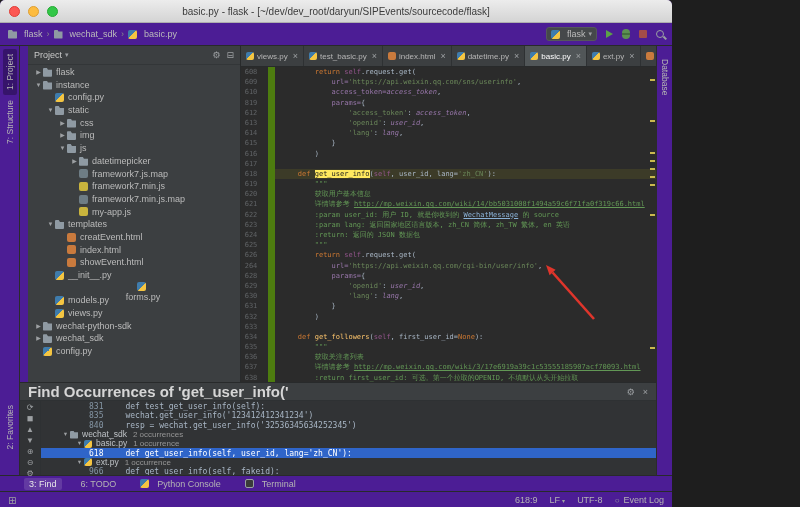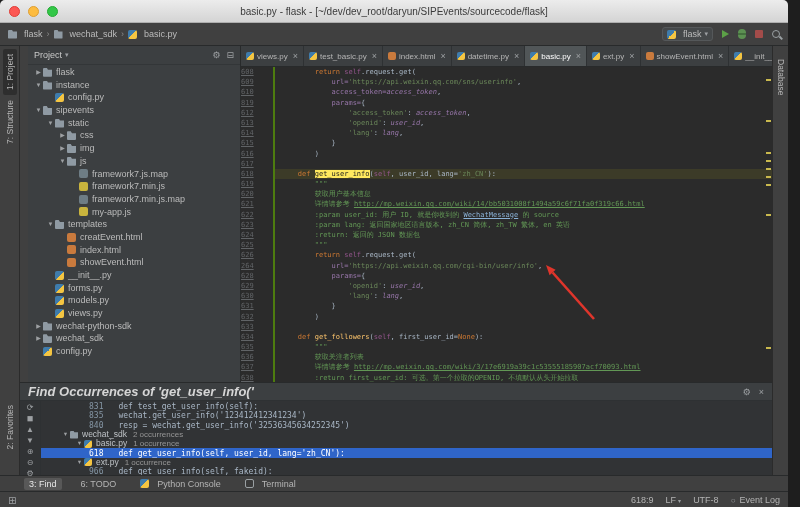--- a/index.html
+++ b/index.html
@@ -1,16 +1,16 @@
 <!DOCTYPE html>
 <html><head>
 <meta charset="utf-8">
 <style>
   html,body{margin:0;padding:0;background:#1e1e1e;}
-  .app{width:788px;height:507px;position:relative;overflow:hidden;background:#404040;
+  .app{width:672px;height:507px;position:relative;overflow:hidden;background:#4c1d95;
        font-family:"Liberation Sans","DejaVu Sans",sans-serif;color:#bbbbbb;border-radius:5px 5px 0 0;}
   
   .titlebar{height:22px;background:linear-gradient(#ececec,#d4d4d4);border-bottom:1px solid #aeaeae;
             position:relative;display:flex;align-items:center;}
   .lights{display:flex;gap:8px;margin-left:9px;}
   .light{width:11px;height:11px;border-radius:50%;display:inline-block;}
   .light.red{background:#fc5753;border:1px solid #df3e38;box-sizing:border-box}
   .light.yellow{background:#fdbc40;border:1px solid #de9f34;box-sizing:border-box}
   .light.green{background:#33c748;border:1px solid #27aa35;box-sizing:border-box}
   .title{position:absolute;left:0;right:0;text-align:center;font-size:10px;color:#3b3b3b;
@@ -62,49 +62,49 @@
   .fic.map{background:#6e7d85;}
   .fic.term{background:#3a3a3a;border:1px solid #9aa0a3;box-sizing:border-box;}
   
   .editor-col{flex:1;display:flex;flex-direction:column;min-width:0;background:#2b2b2b;}
   .tabs{height:20px;flex:none;background:#3c3f41;border-bottom:1px solid #282a2b;display:flex;overflow:hidden;}
   .tab{display:flex;align-items:center;padding:0 5px;font-size:8px;color:#b6b6b6;border-right:1px solid #2e3133;gap:3px;white-space:nowrap;}
   .tab .fic{width:8px;height:8px;margin-right:0;}
   .tab.active{background:#515658;color:#ffffff;}
   .tab-close{color:#9da0a3;font-size:9px;margin-left:2px;}
   .editor{flex:1;display:flex;position:relative;overflow:hidden;}
-  .gutter{width:34px;flex:none;border-right:2px solid #4d7c0f;box-sizing:border-box;
-          font:7px/10.2px "DejaVu Sans Mono",monospace;color:#606366;text-align:left;padding-right:7px;text-decoration:underline;}
+  .gutter{width:34px;flex:none;border-right:7px solid #4d7c0f;box-sizing:border-box;
+          font:7px/10.2px "DejaVu Sans Mono",monospace;color:#606366;text-align:center;padding-right:7px;}
   .gnum{height:10.2px;}
   .code{flex:1;font:7px/10.2px "DejaVu Sans Mono",monospace;padding-left:6px;min-width:0;}
   .code-line{height:10.2px;white-space:pre;}
   .usage-line{background:#3c3b28;margin-left:-6px;padding-left:6px;}
   .tok-pl{color:#a9b7c6}.tok-kw{color:#cc7832}.tok-str{color:#6a8759}
   .tok-doc{color:#629755}.tok-doclink{color:#629755;text-decoration:underline}
   .tok-docref{color:#8ab1d6;text-decoration:underline}
   .tok-self{color:#94558d}.tok-pvar{color:#9876aa;font-style:italic}
   .tok-kwarg{color:#9876aa}.tok-fname{color:#ffc66d}
   .tok-found{background:#ffe95e;color:#1c1c1c;}
   .stripe{position:absolute;top:0;right:0;width:8px;bottom:0;}
   .stripe-mark{position:absolute;right:1px;width:5px;height:2px;background:#c9b94e;}
   .anno{position:absolute;left:295px;top:190px;pointer-events:none;}
   
   .find-panel{height:92px;flex:none;border-top:1px solid #282a2b;background:#313335;display:flex;flex-direction:column;}
   .f-header{height:17px;flex:none;background:#3c3f41;border-bottom:1px solid #2e3133;display:flex;align-items:center;padding:0 8px;}
-  .f-title{font-size:13px;font-weight:bold;color:#d6d6d6;font-style:italic;}
+  .f-title{font-size:15px;font-weight:bold;color:#d6d6d6;}
   .f-hicons{margin-left:auto;display:flex;gap:8px;color:#9da0a3;font-size:9px;}
   .f-body{flex:1;display:flex;min-height:0;}
   .f-strip{width:20px;flex:none;border-right:1px solid #2e3133;display:flex;flex-direction:column;align-items:center;padding-top:2px;gap:1px;}
   .fs-icon{font-size:8px;color:#9da0a3;line-height:10px;}
   .f-results{flex:1;overflow:hidden;padding-top:1px;}
   .f-row{height:9.3px;line-height:9.3px;display:flex;align-items:center;font-size:8.5px;white-space:nowrap;color:#bec2c6;}
   .f-row .arrow{width:9px;font-size:5.5px;}
   .f-row .fic{width:8px;height:8px;}
   .f-count{color:#969696;margin-left:6px;font-size:8px;}
-  .f-num{color:#8596a5;font:8px "DejaVu Sans Mono",monospace;margin-right:15px;}
+  .f-num{color:#8596a5;font:8px "DejaVu Sans Mono",monospace;margin-right:22px;}
   .f-text{color:#a9b7c6;font:8px "DejaVu Sans Mono",monospace;}
   .f-row.selected{background:#2f65c9;color:#ffffff;}
   .f-row.selected .f-num,.f-row.selected .f-text{color:#ffffff;}
   
   .bottombar{height:16px;border-top:1px solid #282a2b;display:flex;align-items:center;
              padding-left:24px;gap:14px;font-size:9px;box-sizing:border-box;}
   .bb-item{display:flex;align-items:center;gap:4px;padding:1px 5px;color:#b4b4b4;}
   .bb-item.active{background:rgba(255,255,255,0.13);border-radius:2px;color:#e8e8e8;}
   .statusbar{height:17px;border-top:1px solid #282a2b;display:flex;align-items:center;
              padding:0 8px;font-size:9px;color:#b4b4b4;box-sizing:border-box;}
@@ -187,25 +187,20 @@
               <div class="tree-row" style="padding-left: 6px;">
                 <span class="arrow">▼</span>
                 <span class="fic fold"></span>
                 <span class="tlabel">instance</span>
               </div>
               <div class="tree-row" style="padding-left: 18px;">
                 <span class="arrow"></span>
                 <span class="fic py"></span>
                 <span class="tlabel">config.py</span>
               </div>
-              <div class="tree-row" style="padding-left: 6px;">
-                <span class="arrow">▼</span>
-                <span class="fic fold"></span>
-                <span class="tlabel">sipevents</span>
-              </div>
               <div class="tree-row" style="padding-left: 18px;">
                 <span class="arrow">▼</span>
                 <span class="fic fold"></span>
                 <span class="tlabel">static</span>
               </div>
               <div class="tree-row" style="padding-left: 30px;">
                 <span class="arrow">▶</span>
                 <span class="fic fold"></span>
                 <span class="tlabel">css</span>
               </div>
@@ -213,20 +208,25 @@
                 <span class="arrow">▶</span>
                 <span class="fic fold"></span>
                 <span class="tlabel">img</span>
               </div>
               <div class="tree-row" style="padding-left: 30px;">
                 <span class="arrow">▼</span>
                 <span class="fic fold"></span>
                 <span class="tlabel">js</span>
               </div>
               <div class="tree-row" style="padding-left: 42px;">
+                <span class="arrow">▶</span>
+                <span class="fic fold"></span>
+                <span class="tlabel">datetimepicker</span>
+              </div>
+              <div class="tree-row" style="padding-left: 42px;">
                 <span class="arrow"></span>
                 <span class="fic map"></span>
                 <span class="tlabel">framework7.js.map</span>
               </div>
               <div class="tree-row" style="padding-left: 42px;">
                 <span class="arrow"></span>
                 <span class="fic jsf"></span>
                 <span class="tlabel">framework7.min.js</span>
               </div>
               <div class="tree-row" style="padding-left: 42px;">
@@ -257,21 +257,21 @@
               <div class="tree-row" style="padding-left: 30px;">
                 <span class="arrow"></span>
                 <span class="fic htm"></span>
                 <span class="tlabel">showEvent.html</span>
               </div>
               <div class="tree-row" style="padding-left: 18px;">
                 <span class="arrow"></span>
                 <span class="fic py"></span>
                 <span class="tlabel">__init__.py</span>
               </div>
-              <div class="tree-row" style="padding-left: 18px;">
+              <div class="tree-row" style="padding-left: 18px; flex-direction: column;">
                 <span class="arrow"></span>
                 <span class="fic py"></span>
                 <span class="tlabel">forms.py</span>
               </div>
               <div class="tree-row" style="padding-left: 18px;">
                 <span class="arrow"></span>
                 <span class="fic py"></span>
                 <span class="tlabel">models.py</span>
               </div>
               <div class="tree-row" style="padding-left: 18px;">

